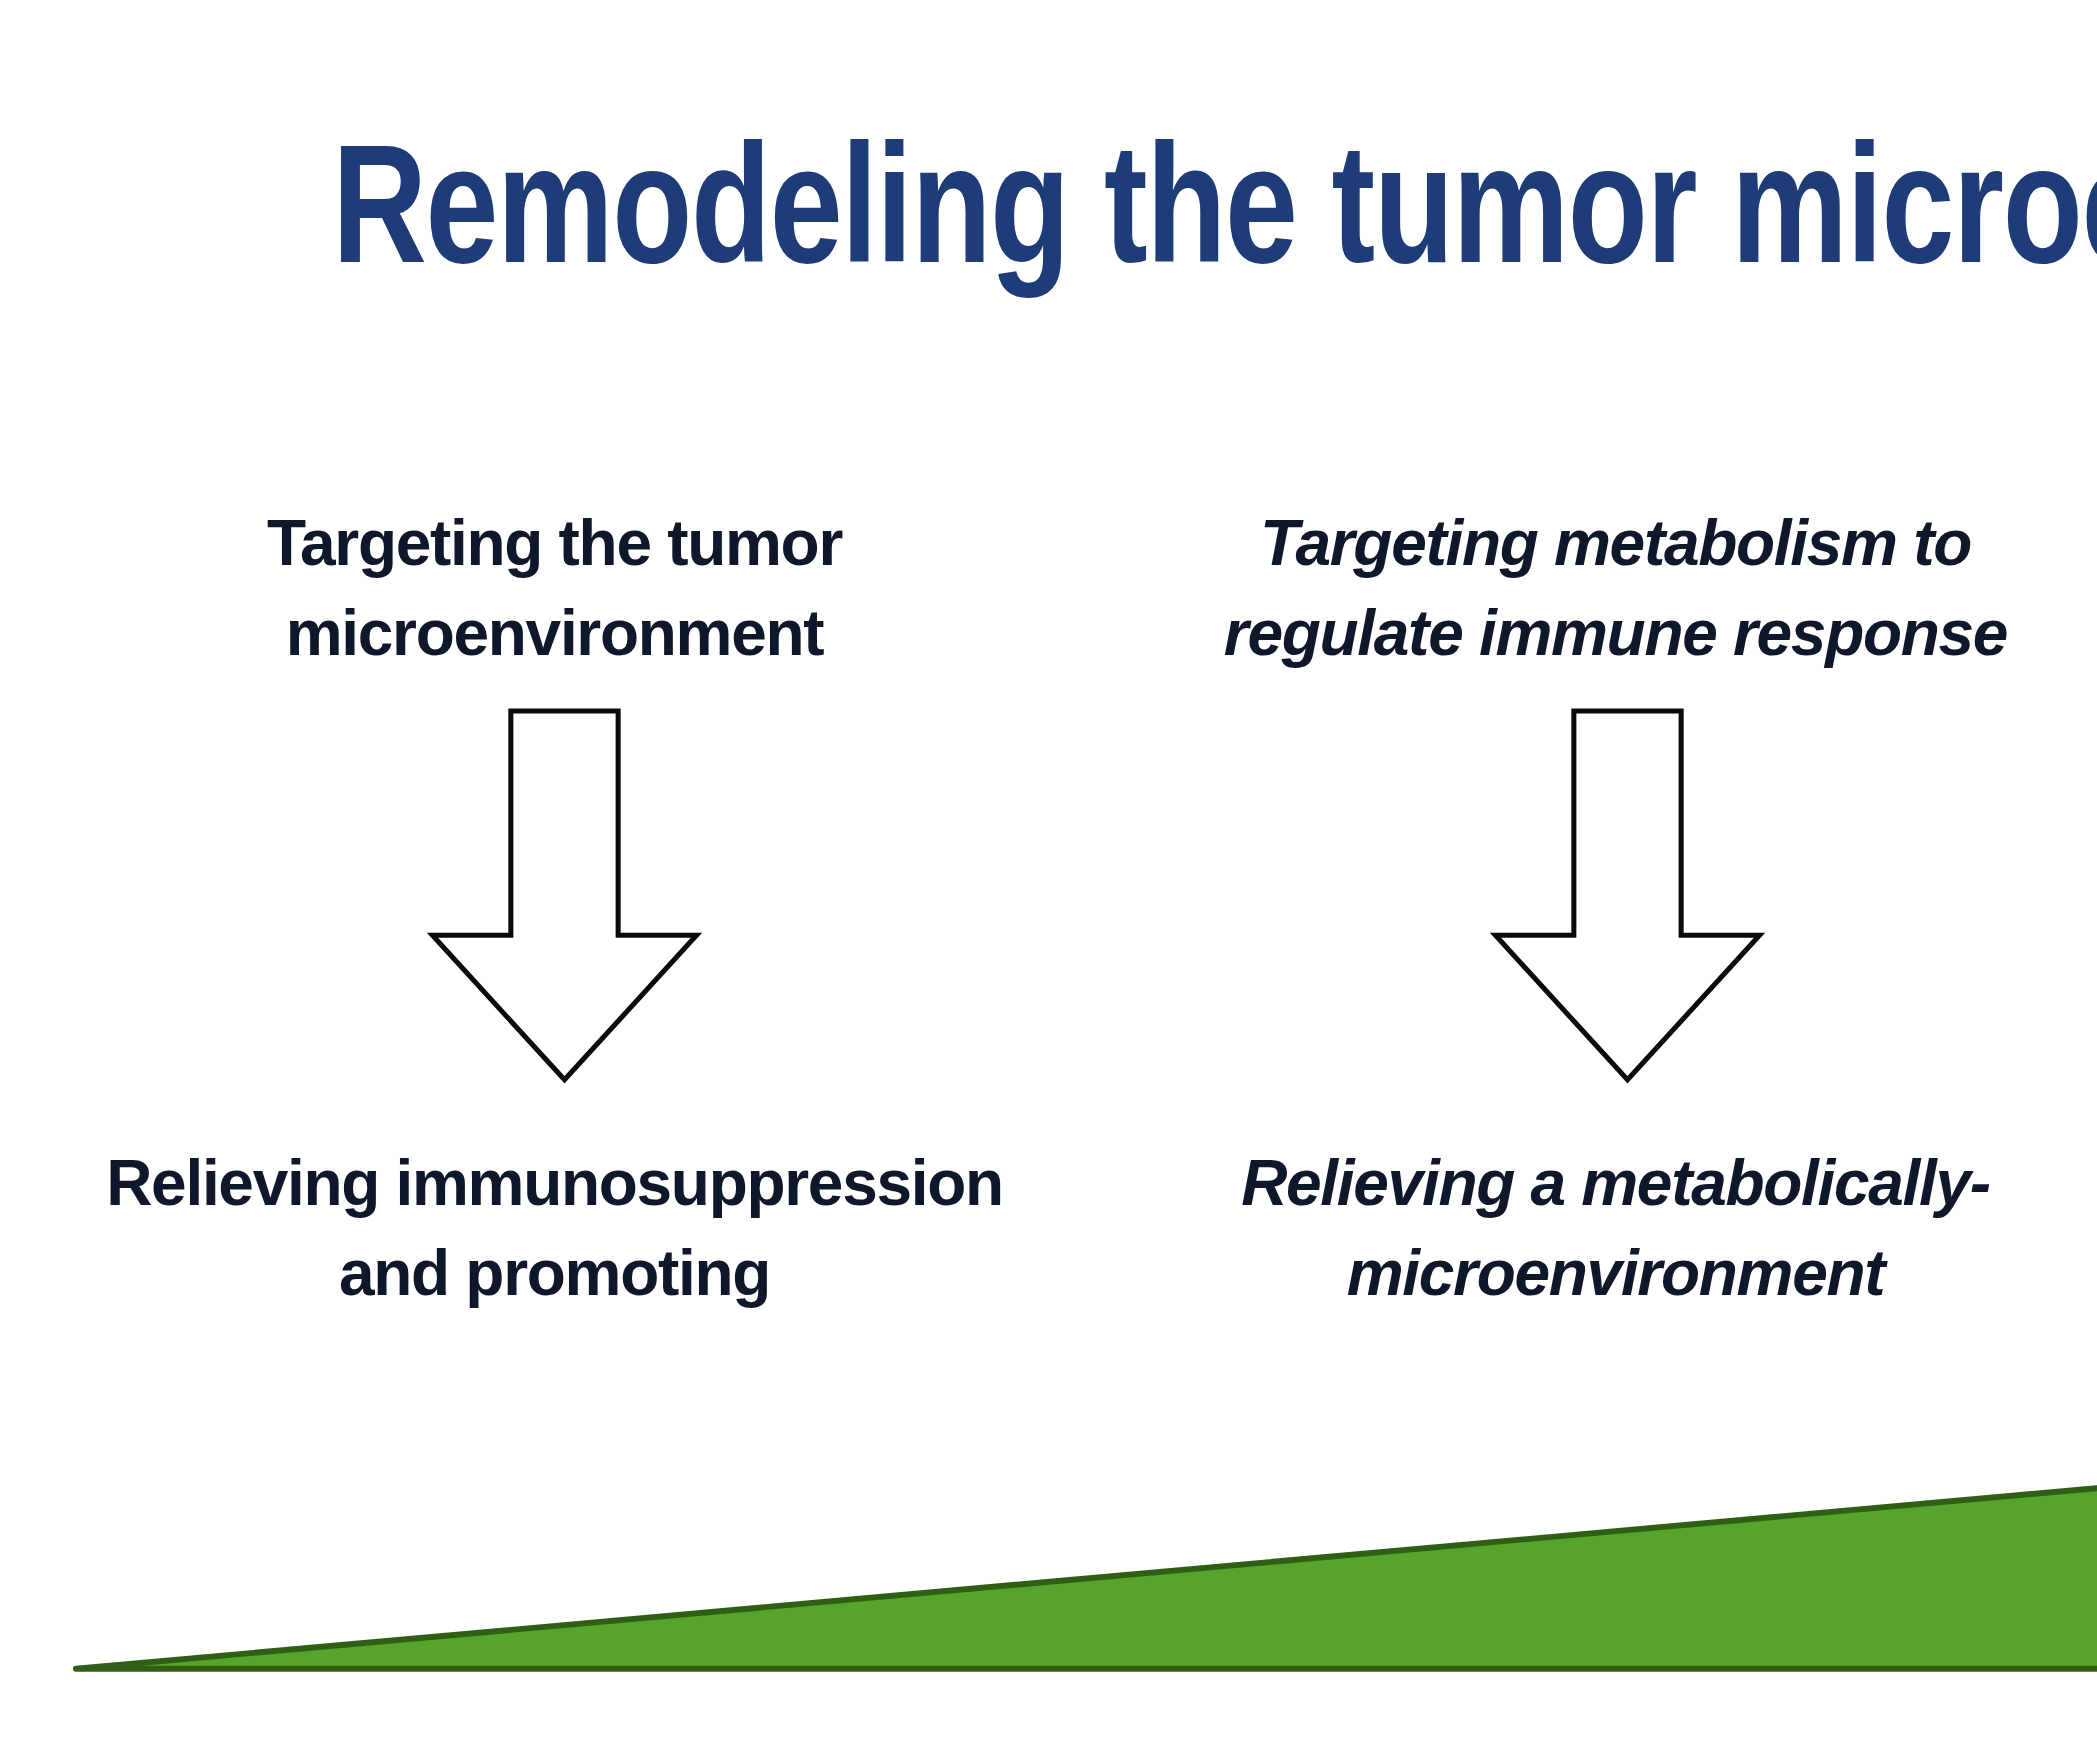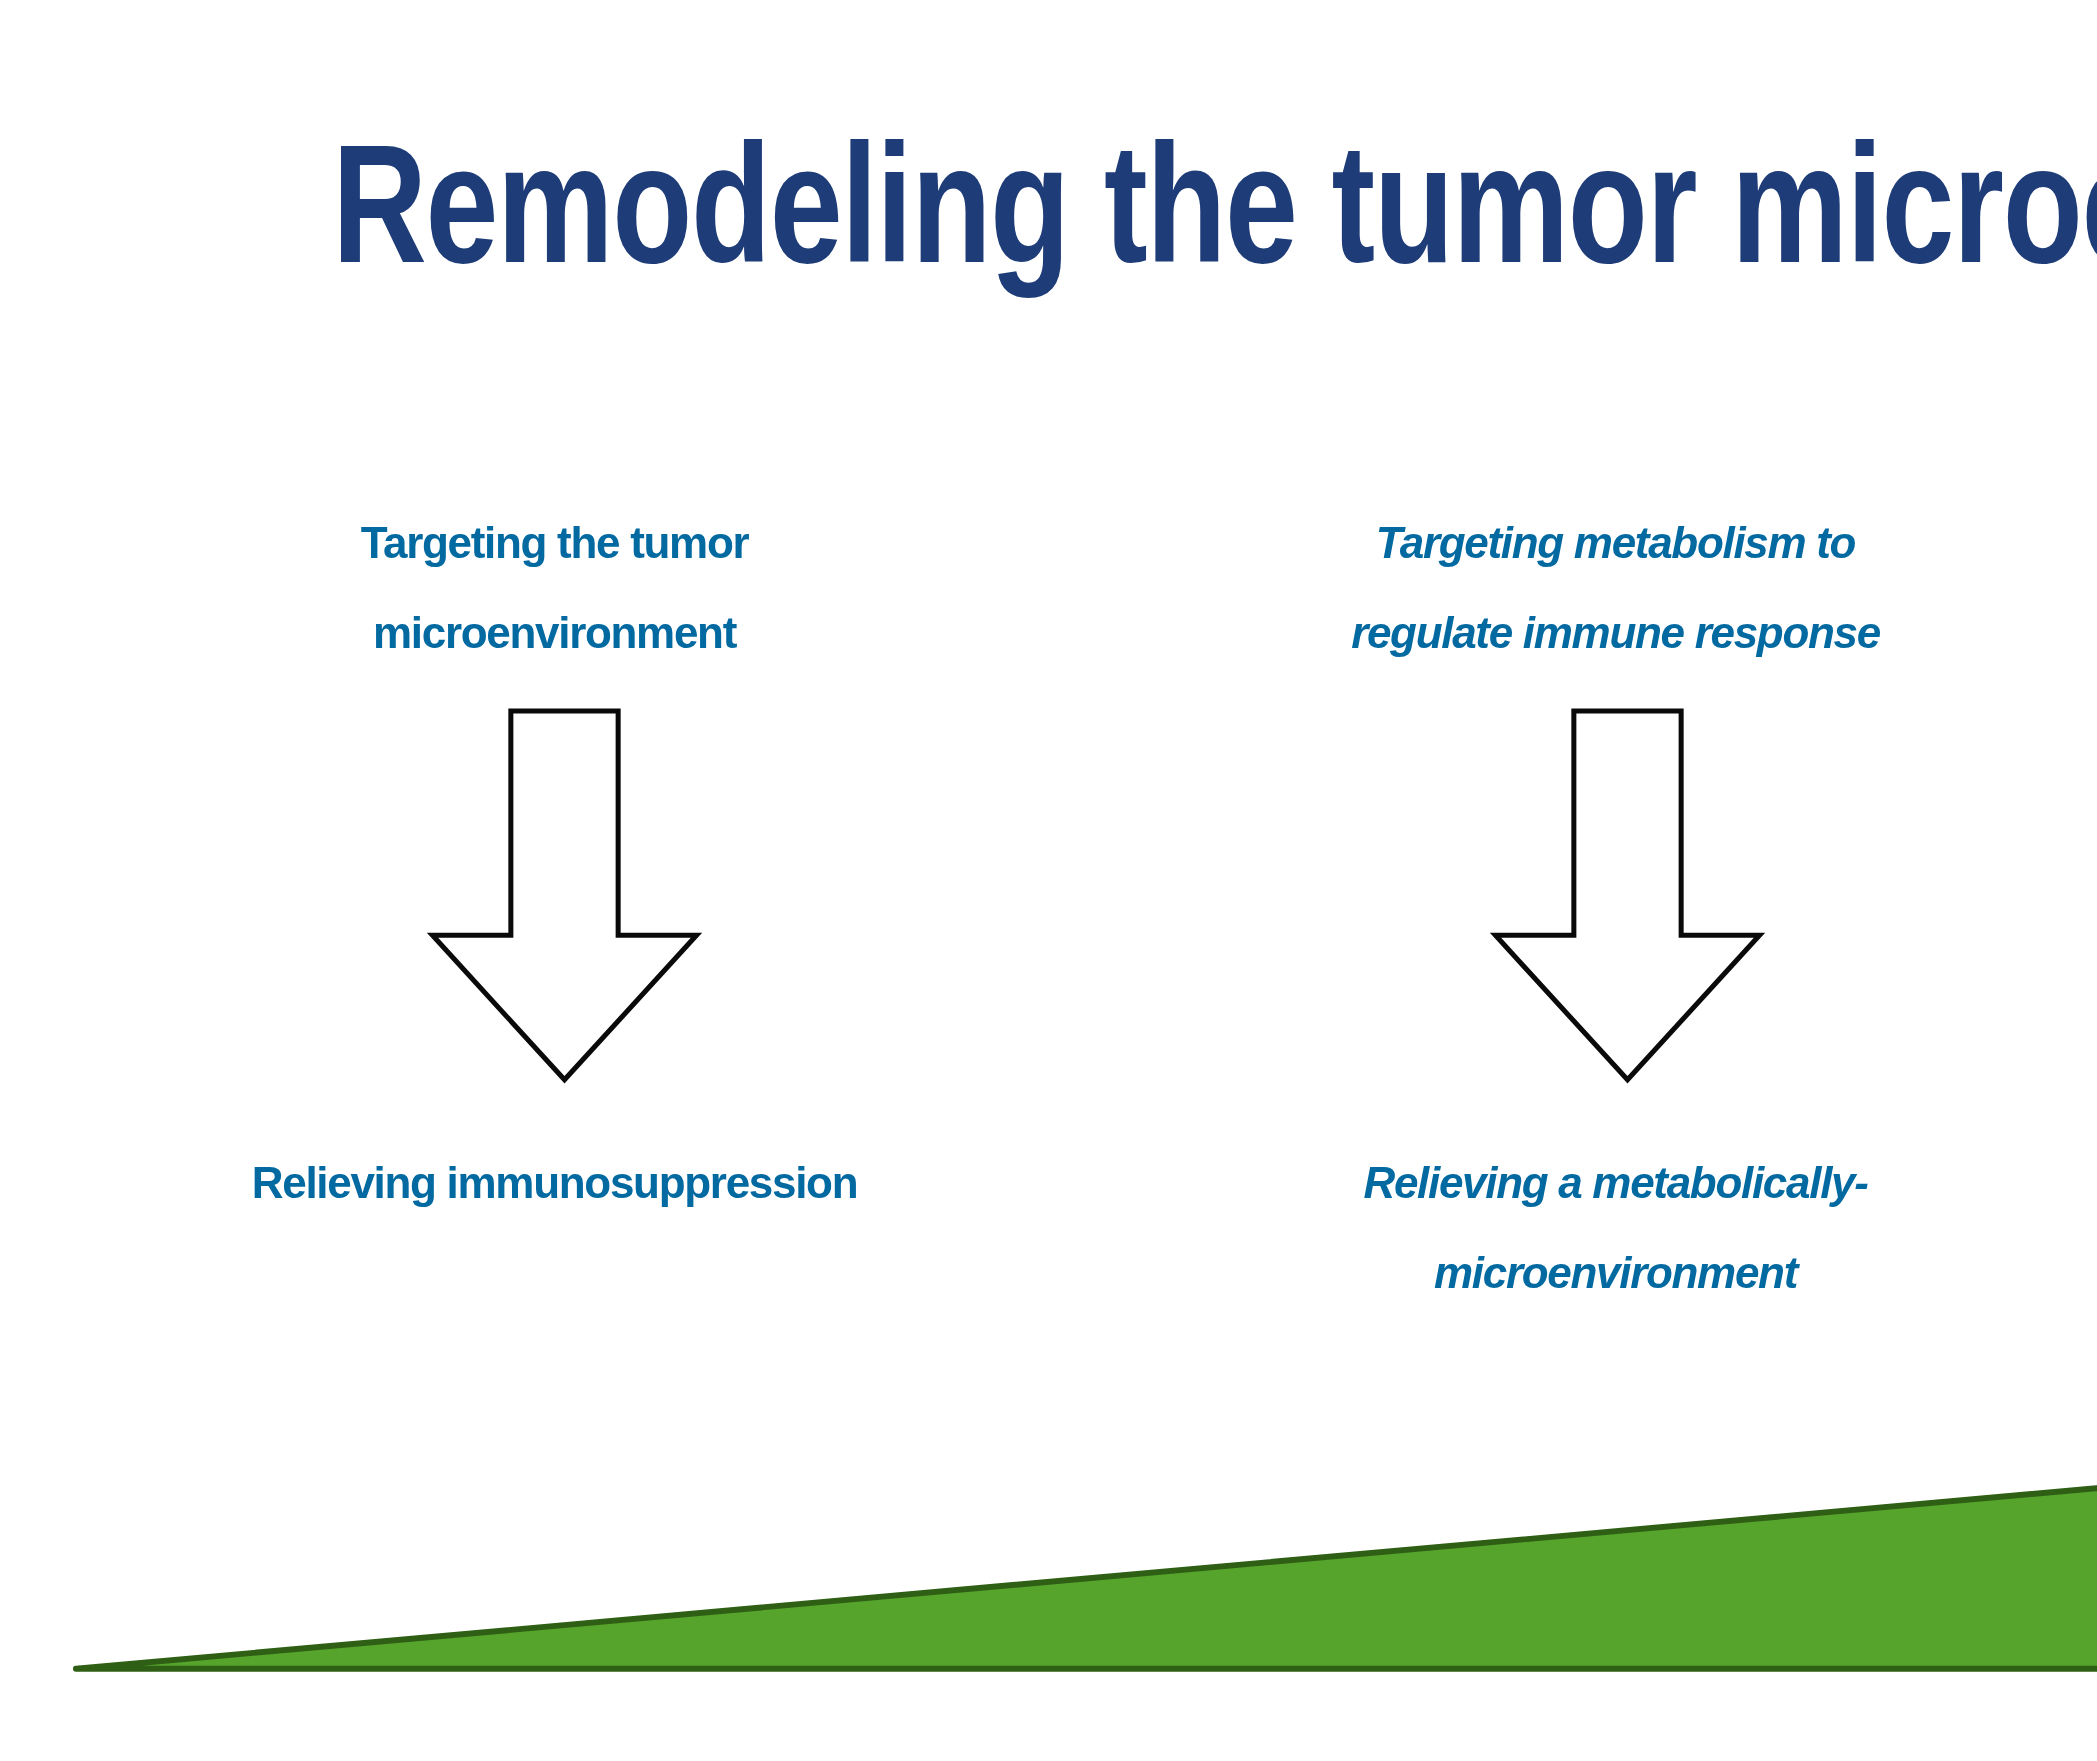--- a/index.html
+++ b/index.html
@@ -11,22 +11,22 @@
   .title {
     position:absolute; left:0; top:112px; width:3020px;
     text-align:center; font-size:168px; line-height:185px;
     letter-spacing:-1.7px; color:#1e3c78;
     transform:scaleX(0.78); transform-origin:50% 50%;
     white-space:nowrap;
   }
 
   .label {
     position:absolute; width:923px; text-align:center;
-    font-size:44px; line-height:90px; letter-spacing:-1.3px;
-    color:#0369a1;
+    font-size:64px; line-height:90px; letter-spacing:-1.3px;
+    color:#0f172a;
   }
   .label div { white-space:nowrap; }
 
   .top-label-1, .bottom-label-1 { left:93px; }
   .top-label-2, .bottom-label-2 { left:1154px;font-style:italic; }
 
   .top-label-1, .top-label-2, .top-label-3 { top:498px; }
   .bottom-label-1, .bottom-label-2 { top:1138px; }
 
   .arrow { position:absolute; top:696px; width:285px; height:403px; }
@@ -54,20 +54,21 @@
 
   <svg class="arrow arrow-1" viewBox="0 0 680 960" aria-hidden="true">
     <path d="M212,35 H468 V570 H655 L340,915 L25,570 H212 Z" fill="#ffffff" stroke="#0a0a0a" stroke-width="12" stroke-linejoin="miter"></path>
   </svg>
   <svg class="arrow arrow-2" viewBox="0 0 680 960" aria-hidden="true">
     <path d="M212,35 H468 V570 H655 L340,915 L25,570 H212 Z" fill="#ffffff" stroke="#0a0a0a" stroke-width="12" stroke-linejoin="miter"></path>
   </svg>
 
   <section class="label bottom-label-1">
     <div>Relieving immunosuppression</div>
+    <div>and promoting</div>
   </section>
 
   <section class="label bottom-label-2">
     <div>Relieving a metabolically-</div>
     <div>microenvironment</div>
   </section>
 
   <svg class="wedge-svg" viewBox="0 0 7200 4200" aria-hidden="true">
     <polygon points="181,3978 7120,3358 7120,3978" fill="#56a42c" stroke="#2e5f14" stroke-width="14" stroke-linejoin="round"></polygon>
   </svg>

